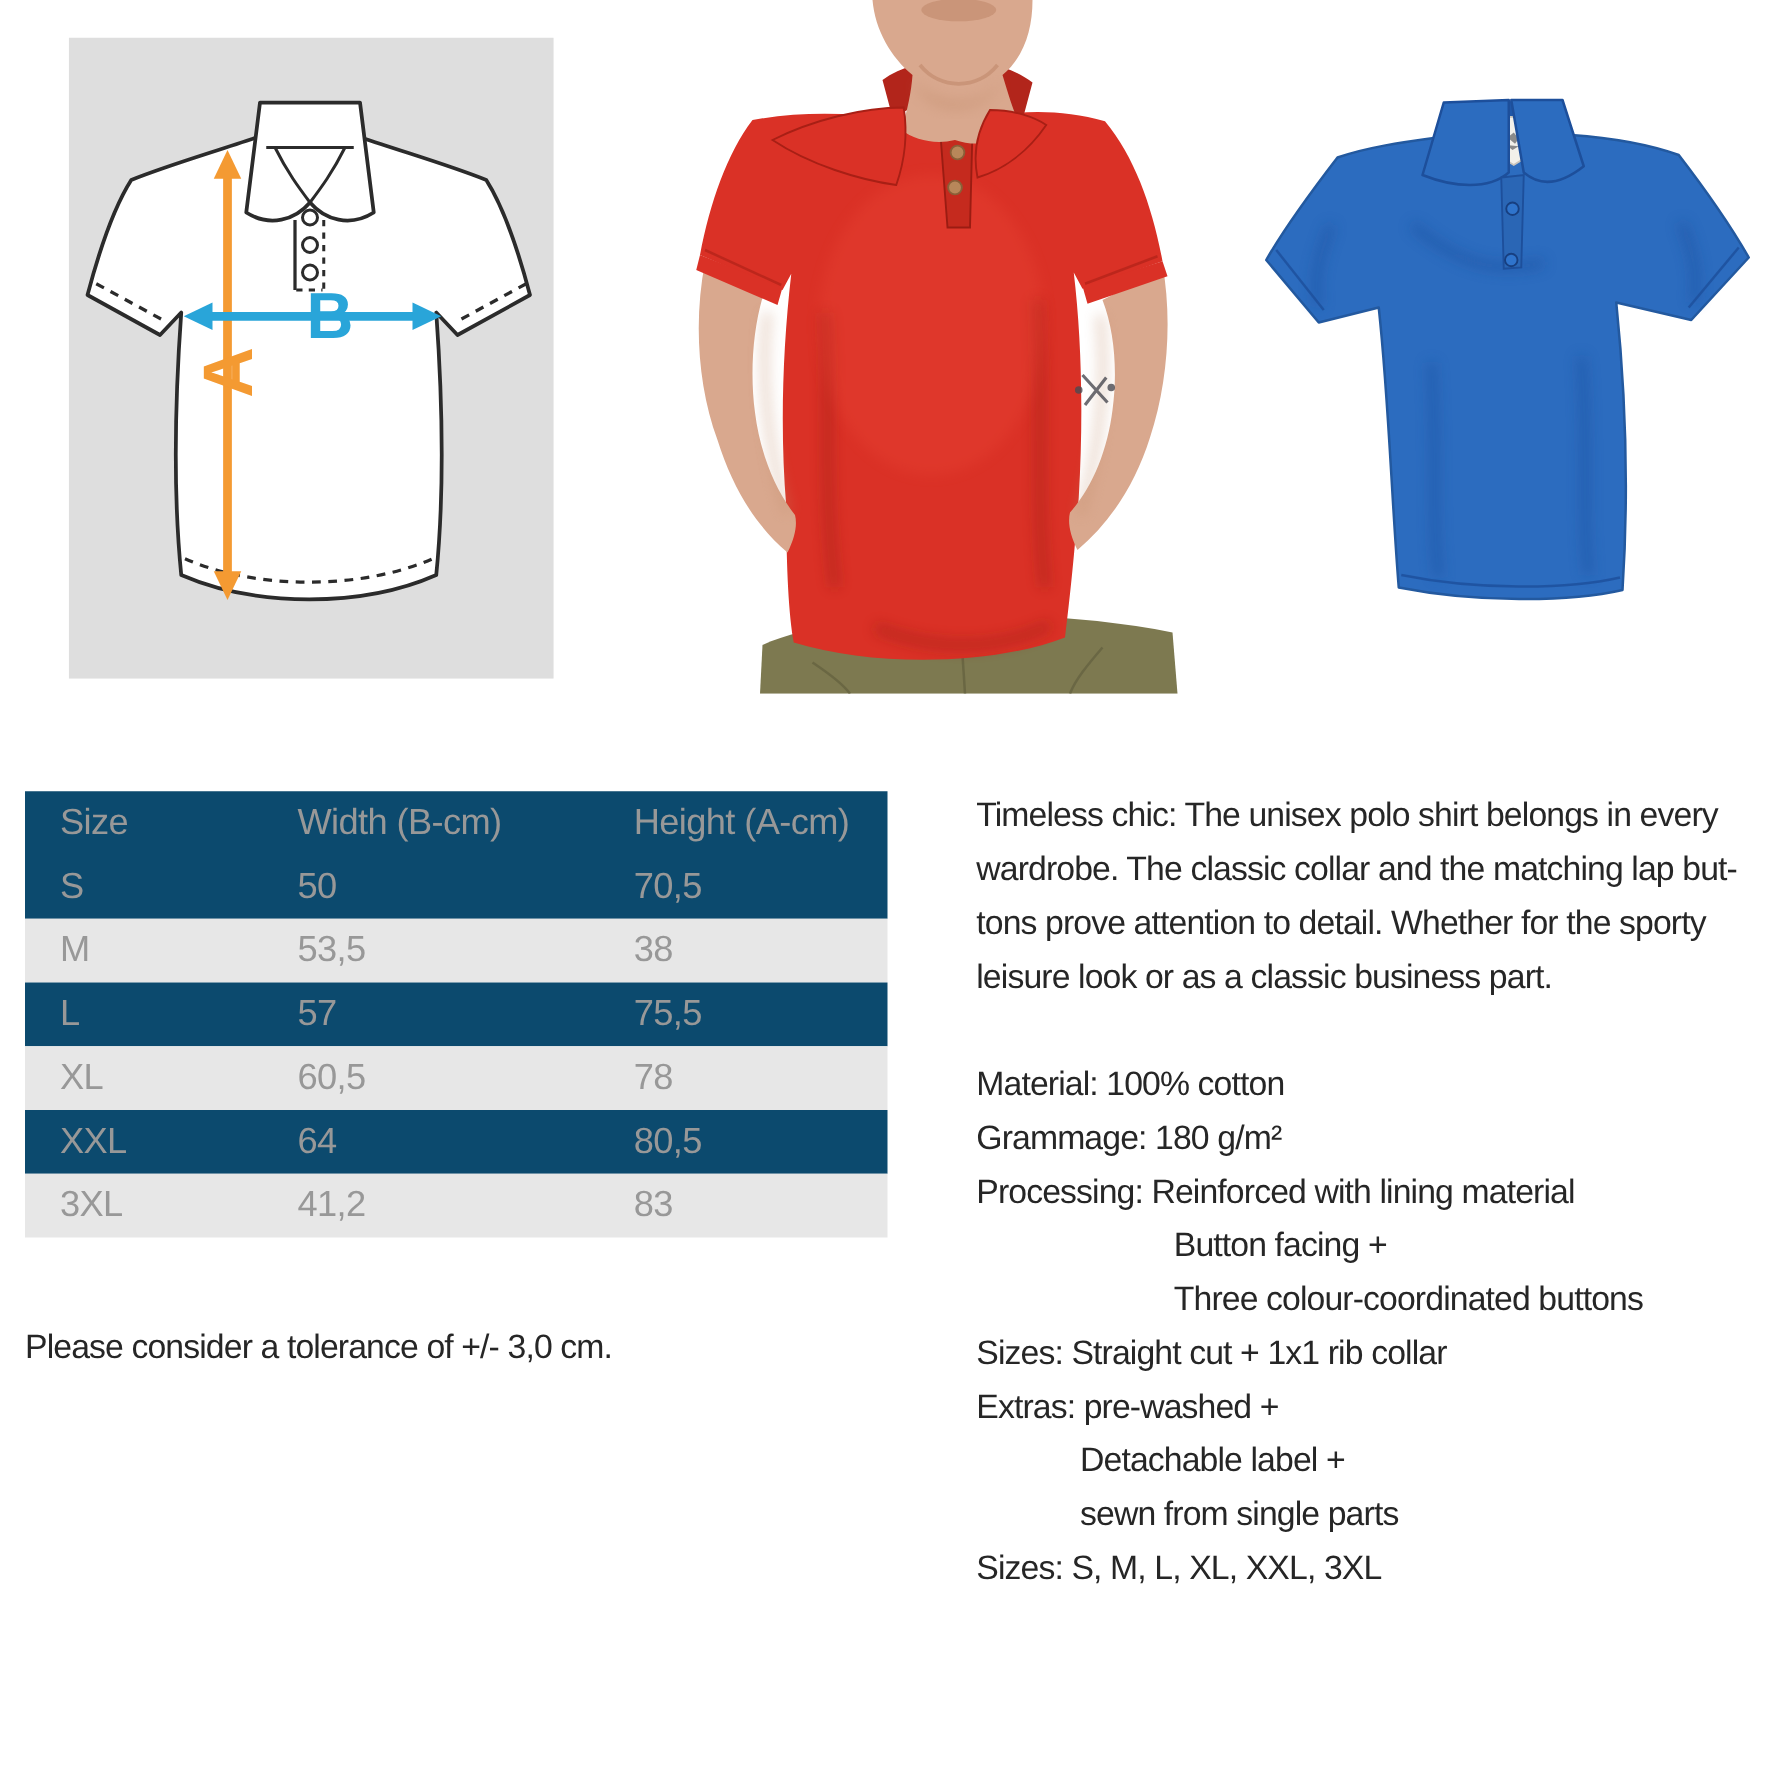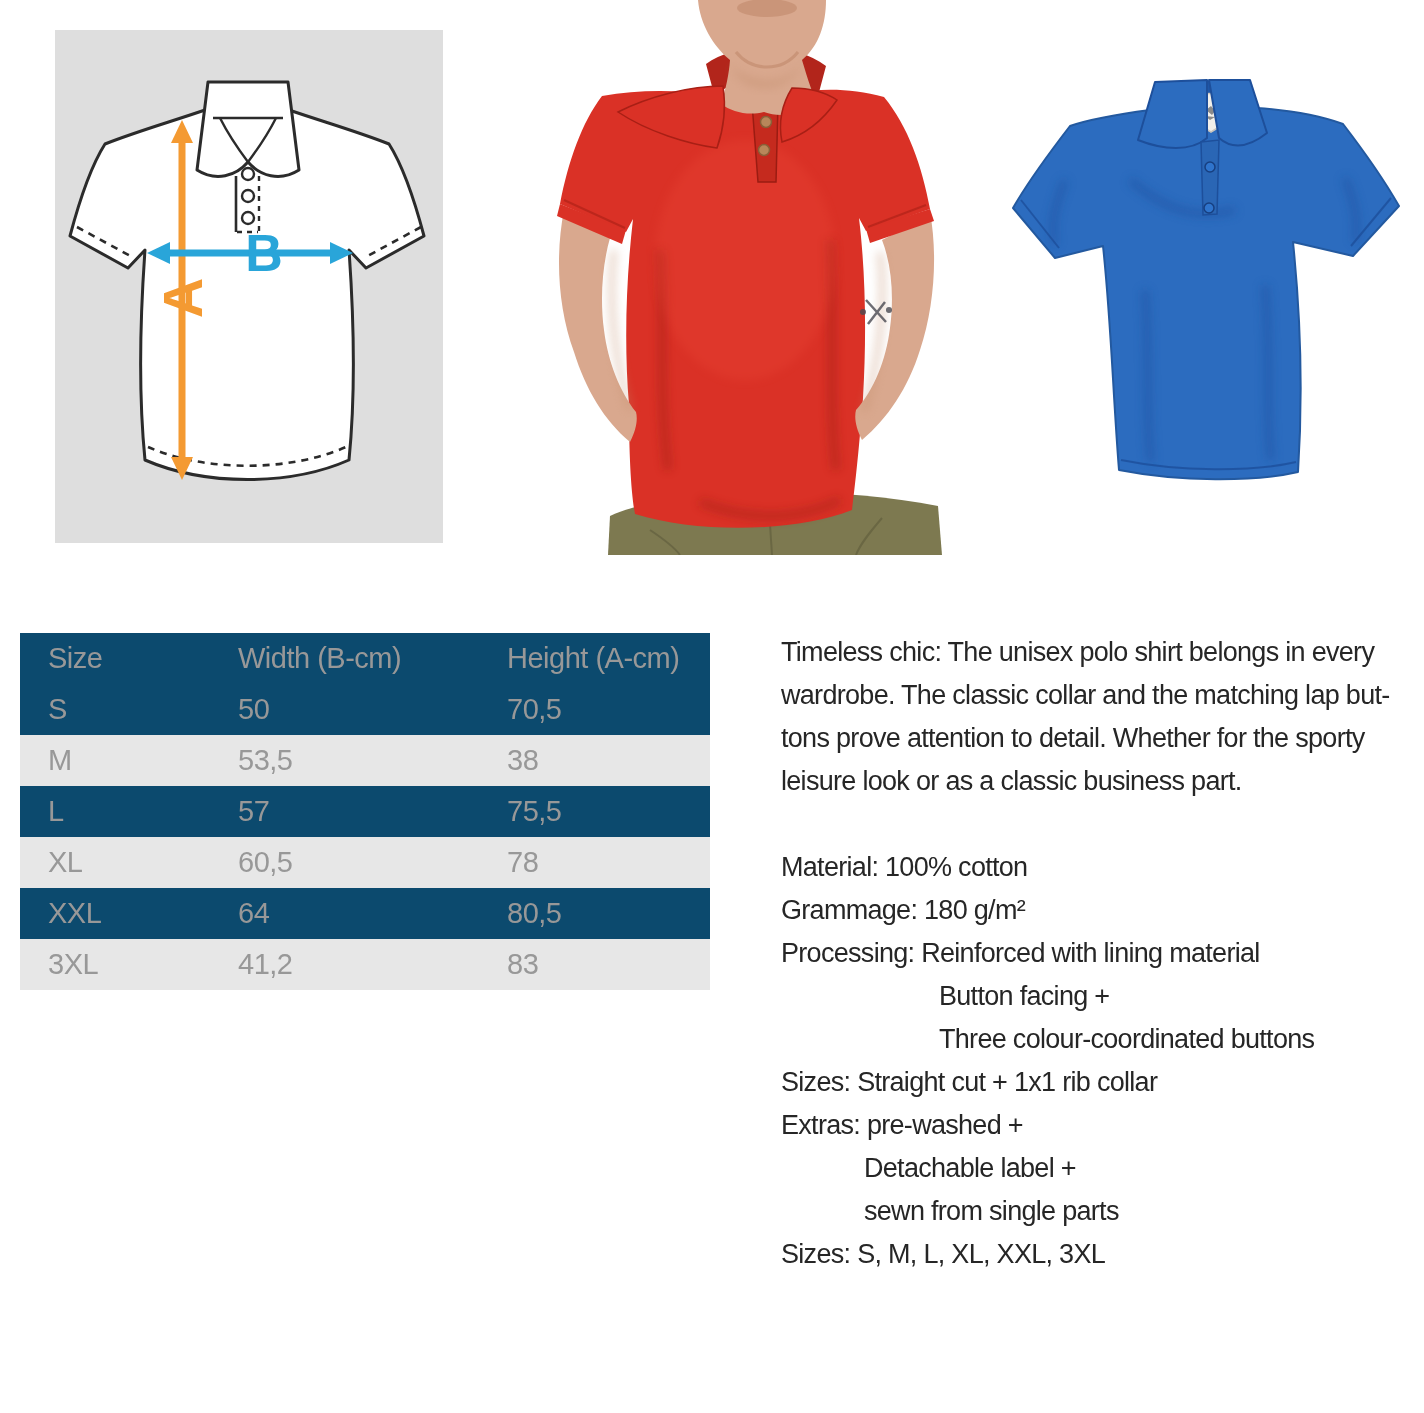--- a/index.html
+++ b/index.html
@@ -227,20 +227,21 @@
       <div class="tcell">64</div>
       <div class="tcell">80,5</div>
     </div>
     <div class="trow dark">
       <div class="tcell">3XL</div>
       <div class="tcell">41,2</div>
       <div class="tcell">83</div>
     </div>
   </div>
 
+  <div class="tolerance">Please consider a tolerance of +/- 3,0 cm.</div>
 
   <div class="description">
     <div class="dline">Timeless chic: The unisex polo shirt belongs in every</div>
     <div class="dline">wardrobe. The classic collar and the matching lap but-</div>
     <div class="dline">tons prove attention to detail. Whether for the sporty</div>
     <div class="dline">leisure look or as a classic business part.</div>
     <div class="spacer"></div>
     <div class="dline">Material: 100% cotton</div>
     <div class="dline">Grammage: 180 g/m²</div>
     <div class="dline">Processing: Reinforced with lining material</div>

